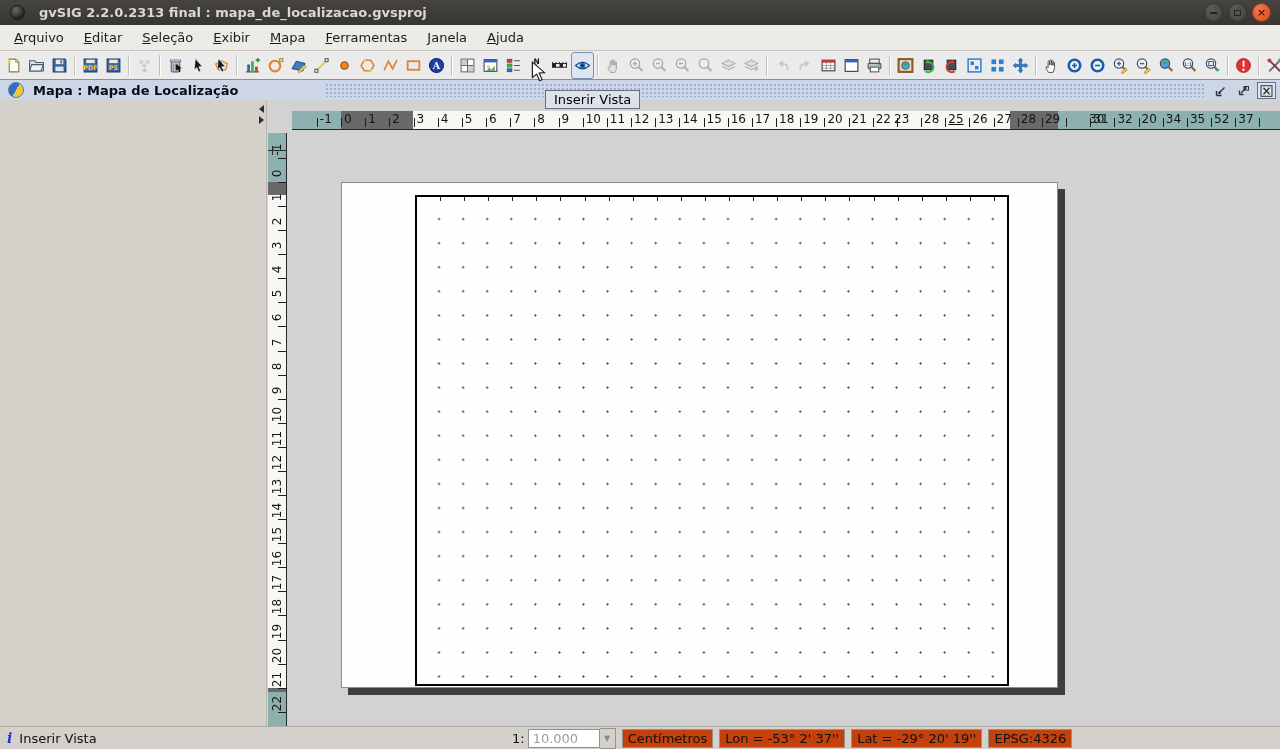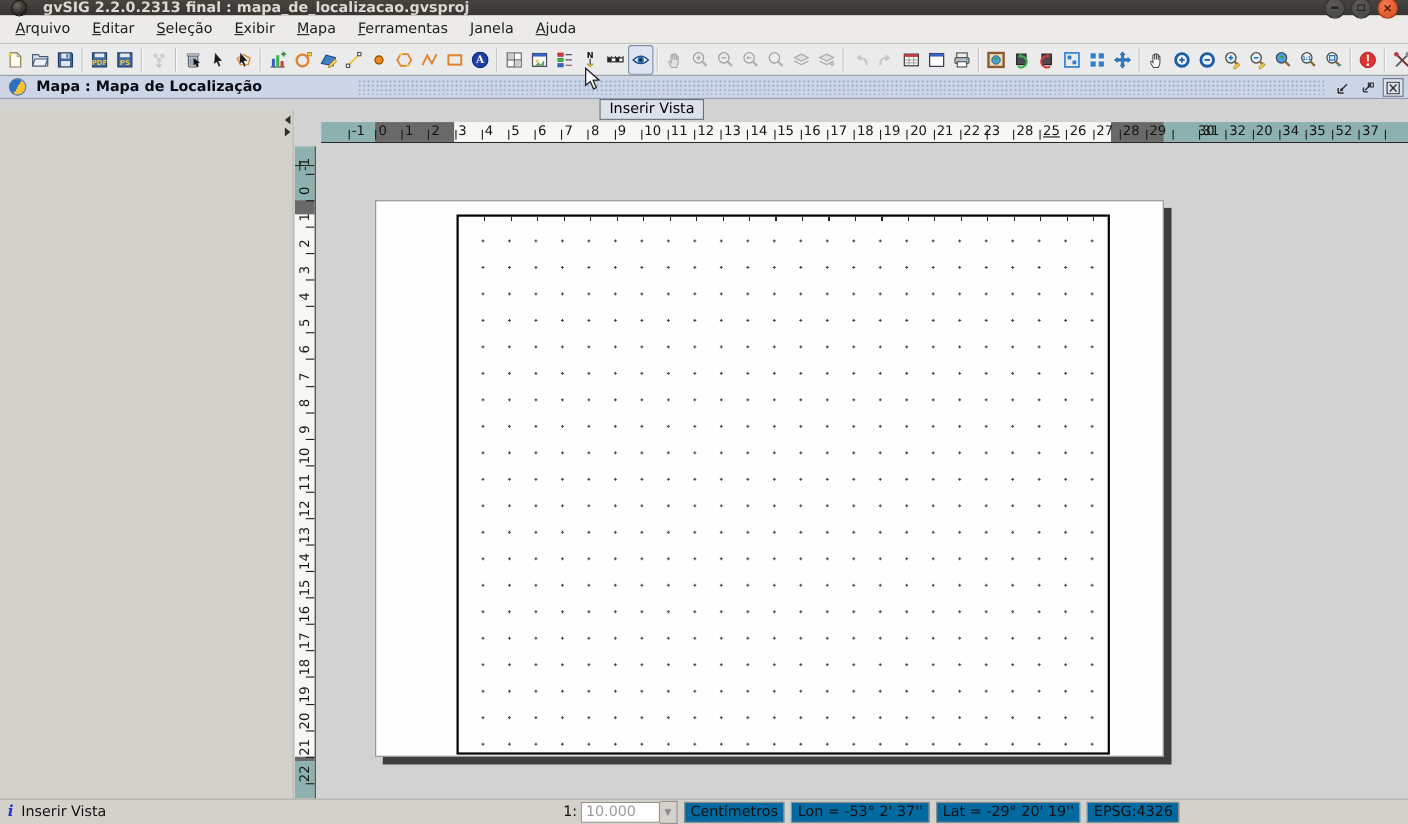--- a/index.html
+++ b/index.html
@@ -1,20 +1,20 @@
 <!DOCTYPE html>
 <html><head>
 <meta charset="utf-8">
 <style>
   html,body{margin:0;padding:0;}
   body{width:1280px;height:749px;position:relative;overflow:hidden;
        font-family:"DejaVu Sans",sans-serif;background:#d2d2d2;}
 
   
-  .osbar{height:14px;background:linear-gradient(#46443f,#383632);display:flex;align-items:center;
+  .osbar{height:25px;background:linear-gradient(#46443f,#383632);display:flex;align-items:center;
          color:#dcd8d0;font-weight:bold;font-size:13px;}
   .os-icon{width:13px;height:13px;border-radius:50%;flex:0 0 auto;
            background:radial-gradient(circle at 35% 30%,#6d6a61,#23221e 72%);
            margin:0 14px 0 10px;border:1px solid #1b1a17;}
   .os-controls{margin-left:auto;display:flex;gap:5px;padding-right:9px;}
   .osbtn{width:17px;height:17px;border-radius:50%;display:flex;align-items:center;justify-content:center;
          background:radial-gradient(circle at 35% 30%,#5c5a54,#45433e);border:1px solid #33322d;
          color:#24231f;font-size:11px;line-height:1;font-weight:bold;}
   .osbtn.close{background:radial-gradient(circle at 35% 30%,#f17a50,#d84a1b);border-color:#a33a14;color:#551703;}
   .g-min{width:7px;height:2px;background:#24231f;}
@@ -80,21 +80,21 @@
   
   .statusbar{position:absolute;top:726px;left:0;width:1280px;height:22px;background:#d4d1cb;
              border-top:1px solid #aeaba5;display:flex;align-items:center;font-size:13px;color:#111;}
   .sb-msg{flex:0 0 505px;display:flex;align-items:center;padding-left:7px;gap:7px;}
   .info-i{color:#2438c8;font-family:"DejaVu Serif",serif;font-weight:bold;font-style:italic;font-size:14px;}
   .sb-scale{display:flex;align-items:center;}
   .combo{width:62px;height:17px;border:1px solid #979289;background:#fff;color:#9c9c9c;
          padding:0 4px;line-height:17px;margin-left:3px;}
   .combo-btn{width:15px;height:19px;background:#d4d1cb;border:1px solid #979289;border-left:none;
              display:flex;align-items:center;justify-content:center;font-size:8px;color:#8a8a8a;}
-  .sb-field{height:17px;border:1px solid #979289;background:#0369a1;padding:0 5px;margin-left:6px;
+  .sb-field{height:17px;border:1px solid #979289;background:#c2410c;padding:0 5px;margin-left:6px;
             line-height:17px;white-space:nowrap;}
 
   
   .tooltip{position:absolute;left:545px;top:90px;background:#dde2ea;border:1px solid #68707c;
            padding:1px 8px;font-size:13px;color:#000;z-index:60;}
   .cursor{position:absolute;left:531px;top:61px;z-index:70;}
 </style>
 </head>
 <body>
 

